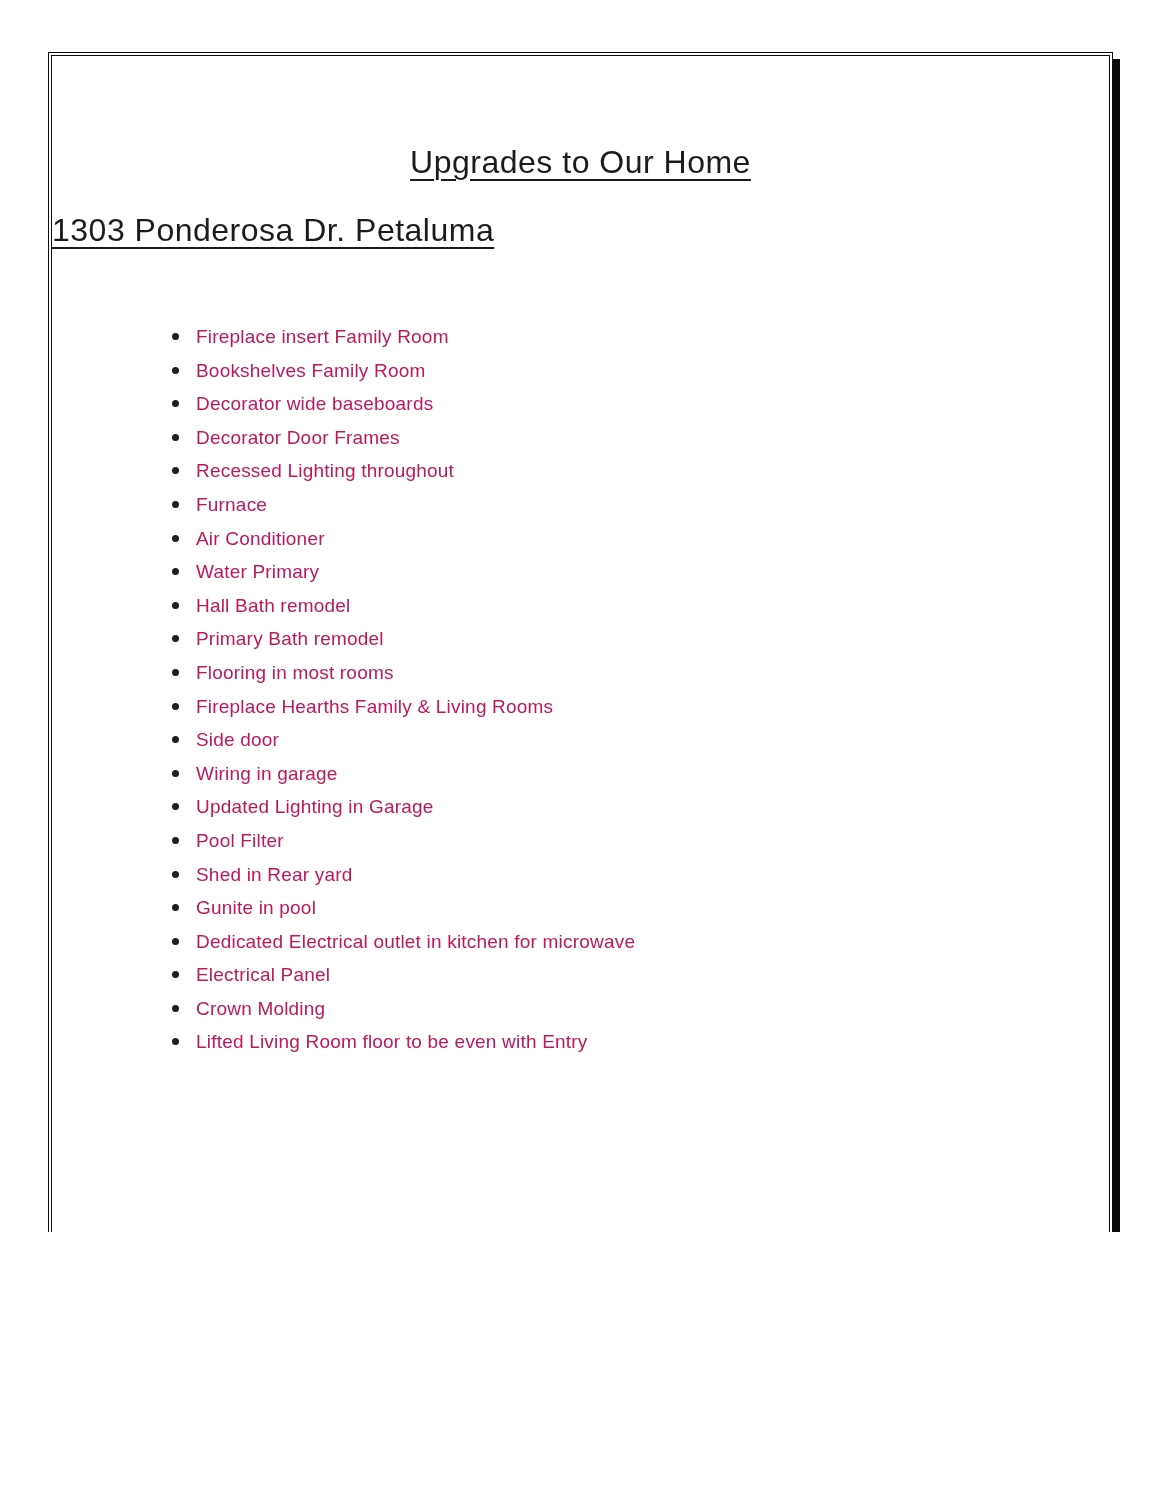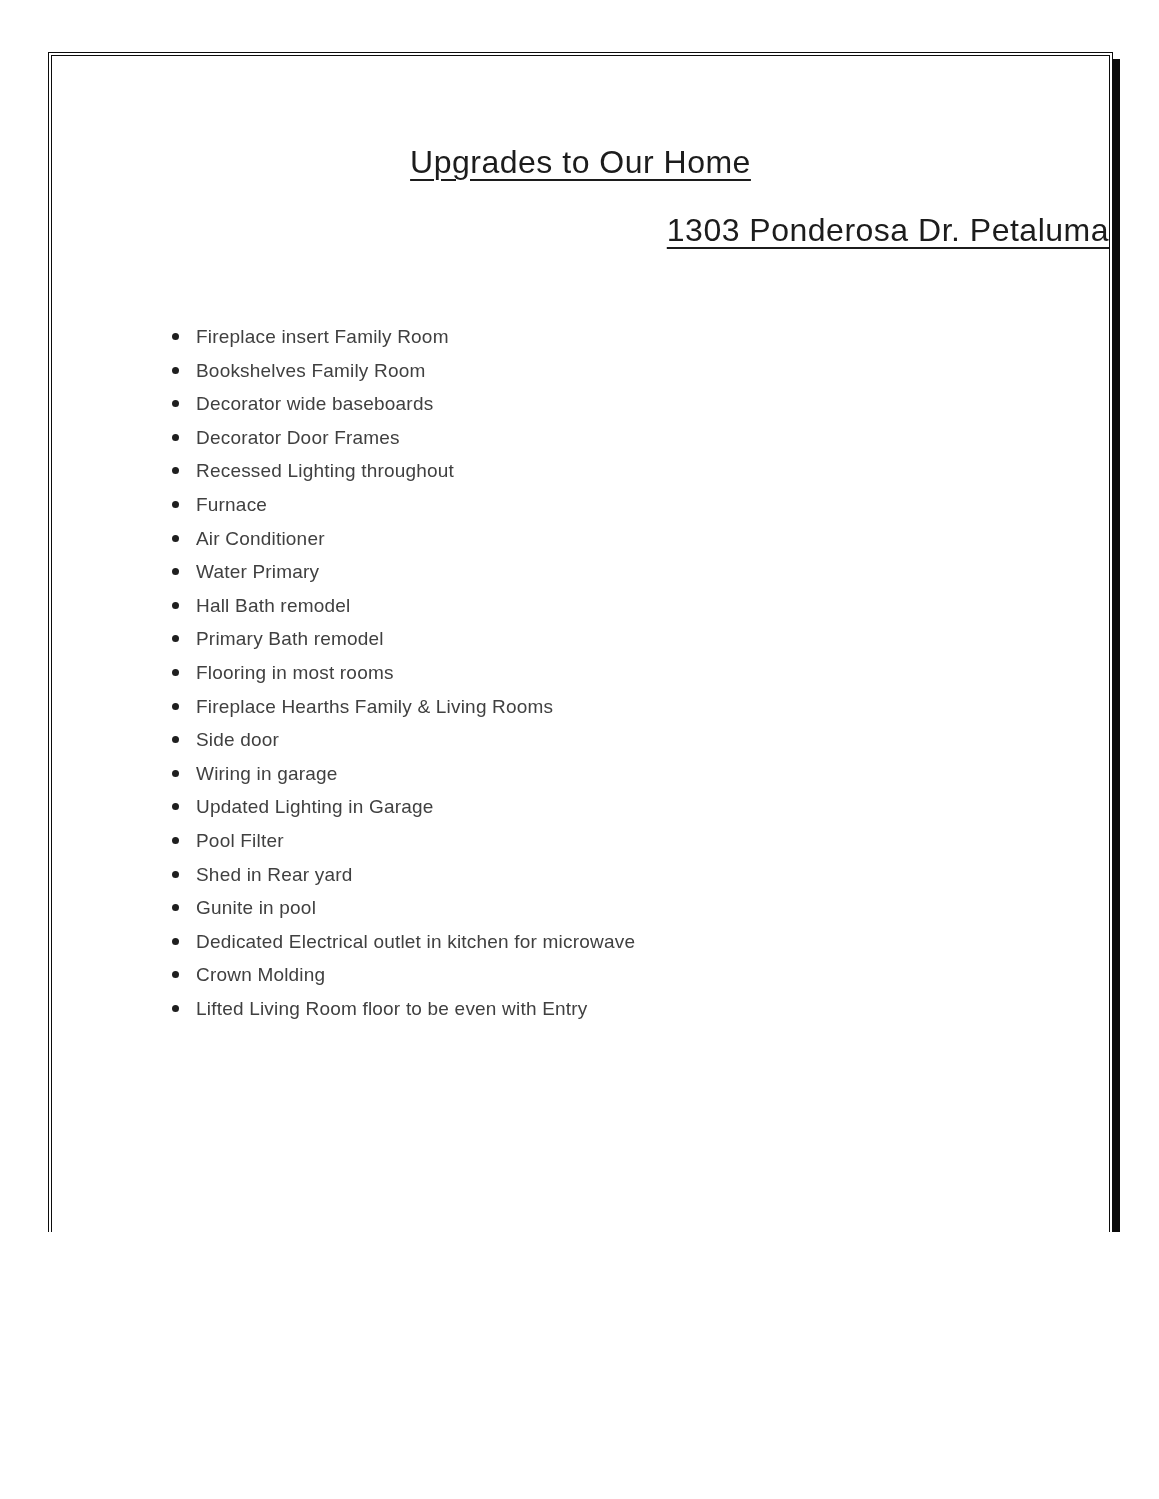--- a/index.html
+++ b/index.html
@@ -35,42 +35,42 @@
     font-weight: normal;
     line-height: 40px;
     letter-spacing: 0.5px;
     text-decoration: underline;
     text-underline-offset: 6px;
     text-decoration-thickness: 2px;
     color: #1c1c1c;
   }
   .doc-subtitle {
     margin: 28px 0 0 0;
-    text-align: right;
+    text-align: left;
     font-size: 32px;
     font-weight: normal;
     line-height: 40px;
     letter-spacing: 0.5px;
     text-decoration: underline;
     text-underline-offset: 6px;
     text-decoration-thickness: 2px;
     color: #1c1c1c;
   }
   ul.upgrades {
     list-style: none;
     margin: 70px 0 0 0;
     padding: 0;
   }
   ul.upgrades li {
     position: relative;
     margin-left: 120px;
     padding-left: 24px;
     font-size: 19px;
     line-height: 33.6px;
-    color: #404040;
+    color: #be185d;
     letter-spacing: 0.2px;
   }
   ul.upgrades li .bullet {
     position: absolute;
     left: 0;
     top: 13px;
     width: 7px;
     height: 7px;
     border-radius: 50%;
     background: #1f1f1f;
@@ -132,20 +132,21 @@
         <li><span class="bullet"></span><span>Primary Bath remodel</span></li>
         <li><span class="bullet"></span><span>Flooring in most rooms</span></li>
         <li><span class="bullet"></span><span>Fireplace Hearths Family &amp; Living Rooms</span></li>
         <li><span class="bullet"></span><span>Side door</span></li>
         <li><span class="bullet"></span><span>Wiring in garage</span></li>
         <li><span class="bullet"></span><span>Updated Lighting in Garage</span></li>
         <li><span class="bullet"></span><span>Pool Filter</span></li>
         <li><span class="bullet"></span><span>Shed in Rear yard</span></li>
         <li><span class="bullet"></span><span>Gunite in pool</span></li>
         <li><span class="bullet"></span><span>Dedicated Electrical outlet in kitchen for microwave</span></li>
+        <li><span class="bullet"></span><span>Electrical Panel</span></li>
         <li><span class="bullet"></span><span>Crown Molding</span></li>
         <li><span class="bullet"></span><span>Lifted Living Room floor to be even with Entry</span></li>
       </ul>
   </div>
 
   <div class="watermark">
     <div class="wm-line1">
       <span>BAREIS</span><sup>®</sup>
     </div>
     <div class="wm-line2">

